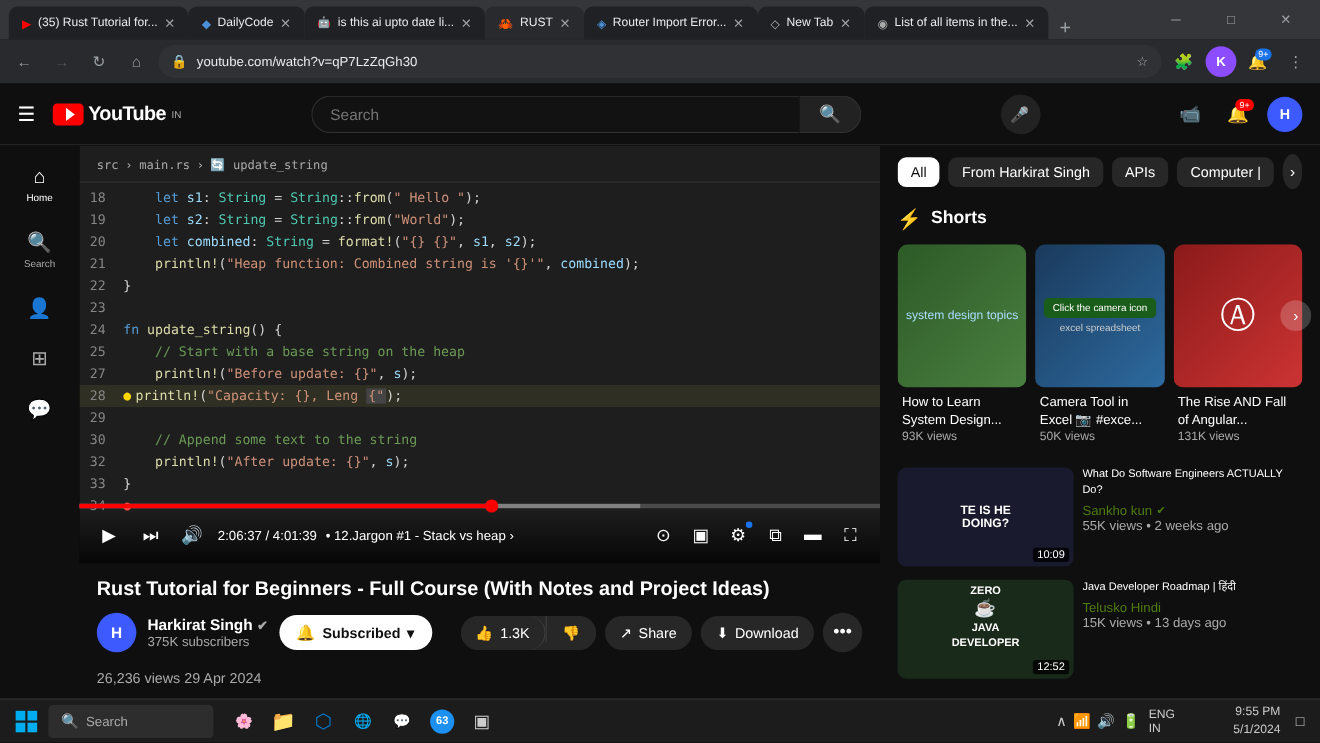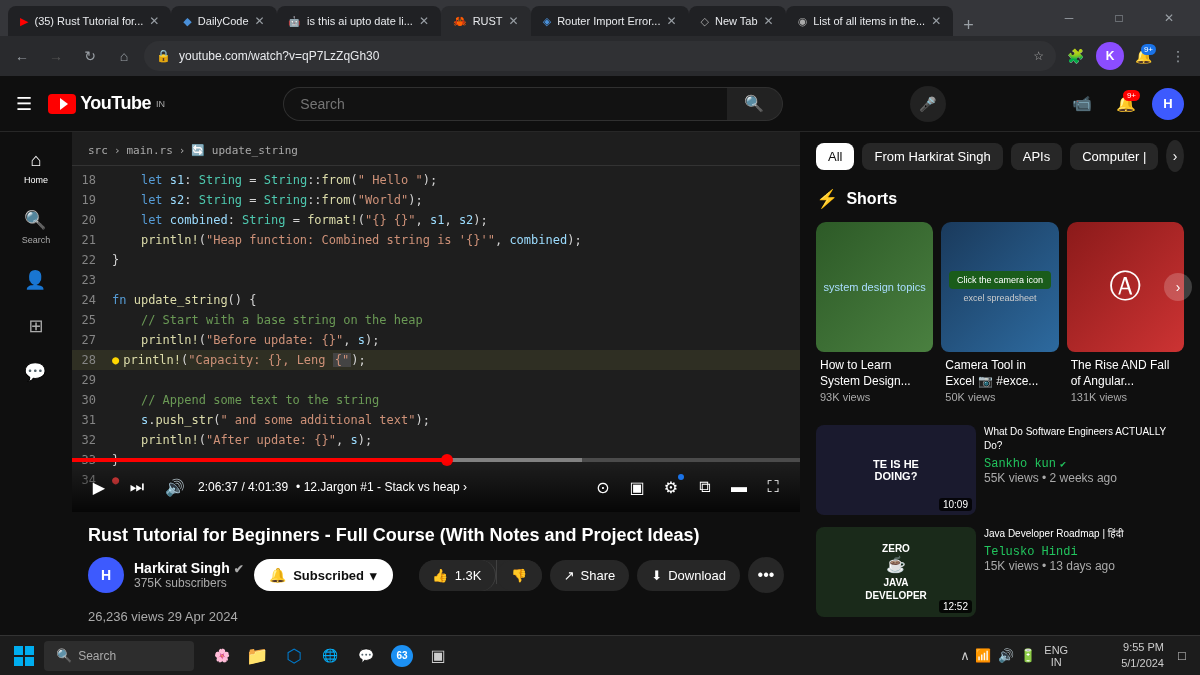--- a/index.html
+++ b/index.html
@@ -119,21 +119,21 @@
     .short-title { font-size: 12px; color: #fff; font-weight: 500; line-height: 1.3; display: -webkit-box; -webkit-line-clamp: 2; -webkit-box-orient: vertical; overflow: hidden; }
     .short-views { font-size: 11px; color: #aaa; margin-top: 2px; }
     .shorts-nav { position: absolute; right: 4px; top: 50%; transform: translateY(-50%); width: 28px; height: 28px; background: rgba(255,255,255,0.2); border-radius: 50%; display: flex; align-items: center; justify-content: center; cursor: pointer; color: #fff; font-size: 14px; }
 
     
     .rec-card { display: flex; gap: 8px; margin-bottom: 12px; cursor: pointer; }
     .rec-thumb { width: 160px; height: 90px; border-radius: 8px; flex-shrink: 0; position: relative; display: flex; align-items: center; justify-content: center; overflow: hidden; }
     .rec-duration { position: absolute; bottom: 4px; right: 4px; background: rgba(0,0,0,0.8); color: #fff; font-size: 10px; padding: 1px 4px; border-radius: 3px; }
     .rec-info { flex: 1; }
     .rec-title { font-size: 10px; font-weight: 500; color: #fff; line-height: 1.4; display: -webkit-box; -webkit-line-clamp: 2; -webkit-box-orient: vertical; overflow: hidden; margin-bottom: 4px; }
-    .rec-channel { font-size: 12px; color: #22c55e; display: flex; align-items: center; gap: 4px; font-family: Liberation Mono, monospace; }
+    .rec-channel { font-size: 12px; color: #4d7c0f; display: flex; align-items: center; gap: 4px; }
     .rec-verified { font-size: 10px; }
     .rec-meta { font-size: 12px; color: #aaa; }
 
     
     .taskbar { position: absolute; bottom: 0; left: 0; right: 0; height: 40px; background: #1c1c1c; display: flex; align-items: center; padding: 0 8px; gap: 4px; border-top: 1px solid #333; z-index: 100; }
     .taskbar-start { width: 32px; height: 32px; display: flex; align-items: center; justify-content: center; cursor: pointer; }
     .taskbar-search { display: flex; align-items: center; gap: 6px; background: #2d2d2d; border-radius: 4px; padding: 4px 12px; height: 30px; cursor: pointer; min-width: 150px; }
     .taskbar-search-icon { color: #aaa; font-size: 13px; }
     .taskbar-search-text { font-size: 12px; color: #aaa; }
     .taskbar-icons { display: flex; align-items: center; gap: 4px; margin-left: 8px; }
@@ -331,24 +331,20 @@
           </div>
           <div class="code-line">
             <span class="line-num">29</span>
             <span class="line-content"></span>
           </div>
           <div class="code-line">
             <span class="line-num">30</span>
             <span class="line-content">    <span class="cm">// Append some text to the string</span></span>
           </div>
           <div class="code-line">
-            <span class="line-num">31</span>
-            <span class="line-content">    <span class="var">s</span>.<span class="fn">push_str</span>(<span class="str">" and some additional text"</span>);</span>
-          </div>
-          <div class="code-line">
             <span class="line-num">32</span>
             <span class="line-content">    <span class="mac">println!</span>(<span class="str">"After update: {}"</span>, <span class="var">s</span>);</span>
           </div>
           <div class="code-line">
             <span class="line-num">33</span>
             <span class="line-content">}</span>
           </div>
           <div class="code-line">
             <span class="line-num">34</span>
             <span style="color:#ff4444;margin-right:4px">●</span>
@@ -494,21 +490,21 @@
           </div>
           <div class="rec-meta">
             <span>55K views</span>
             • <span>2 weeks ago</span>
           </div>
         </div>
       </div>
 
       <div class="rec-card">
         <div class="rec-thumb" style="background:#1a2a1a;">
-          <div style="position:absolute;inset:0;display:flex;flex-direction:column;align-items:center;justify-content:center;">
+          <div style="position:absolute;inset:0;display:flex;flex-direction:column;align-items:center;justify-content:flex-start;">
             <div style="font-size:10px;color:#fff;font-weight:bold;text-align:center;padding:4px;line-height:1.3">ZERO<br><span style="font-size:16px">☕</span><br>JAVA<br>DEVELOPER</div>
           </div>
           <span class="rec-duration">12:52</span>
         </div>
         <div class="rec-info">
           <div class="rec-title">Java Developer Roadmap | हिंदी</div>
           <div class="rec-channel">
             <span>Telusko Hindi</span>
           </div>
           <div class="rec-meta">
@@ -545,21 +541,21 @@
     </div>
     <div class="taskbar-icon" style="color:#ccc;font-size:16px">▣</div>
   </div>
   <div class="system-tray">
     <div class="tray-icons">
       <span class="tray-icon">∧</span>
       <span class="tray-icon">📶</span>
       <span class="tray-icon">🔊</span>
       <span class="tray-icon">🔋</span>
     </div>
-    <div style="display:flex;flex-direction:column;align-items:center">
+    <div style="display:flex;flex-direction:column;align-items:flex-start">
       <span class="tray-lang">ENG</span>
       <span class="tray-lang">IN</span>
     </div>
     <div class="tray-time">
       <div>9:55 PM</div>
       <div>5/1/2024</div>
     </div>
     <div style="width:20px;height:30px;display:flex;align-items:center;justify-content:center;color:#ccc">□</div>
   </div>
 </div>

